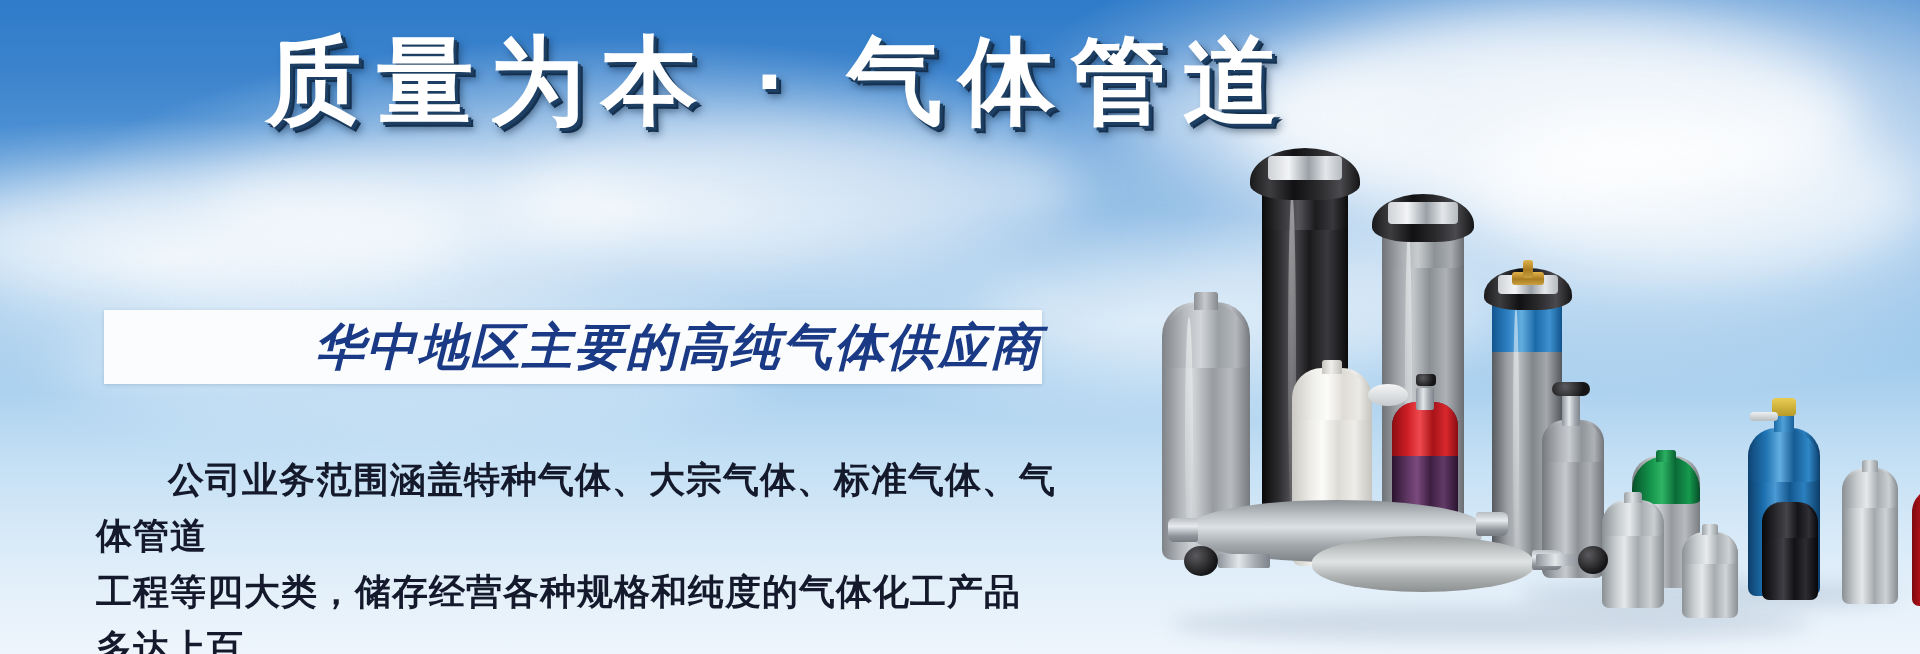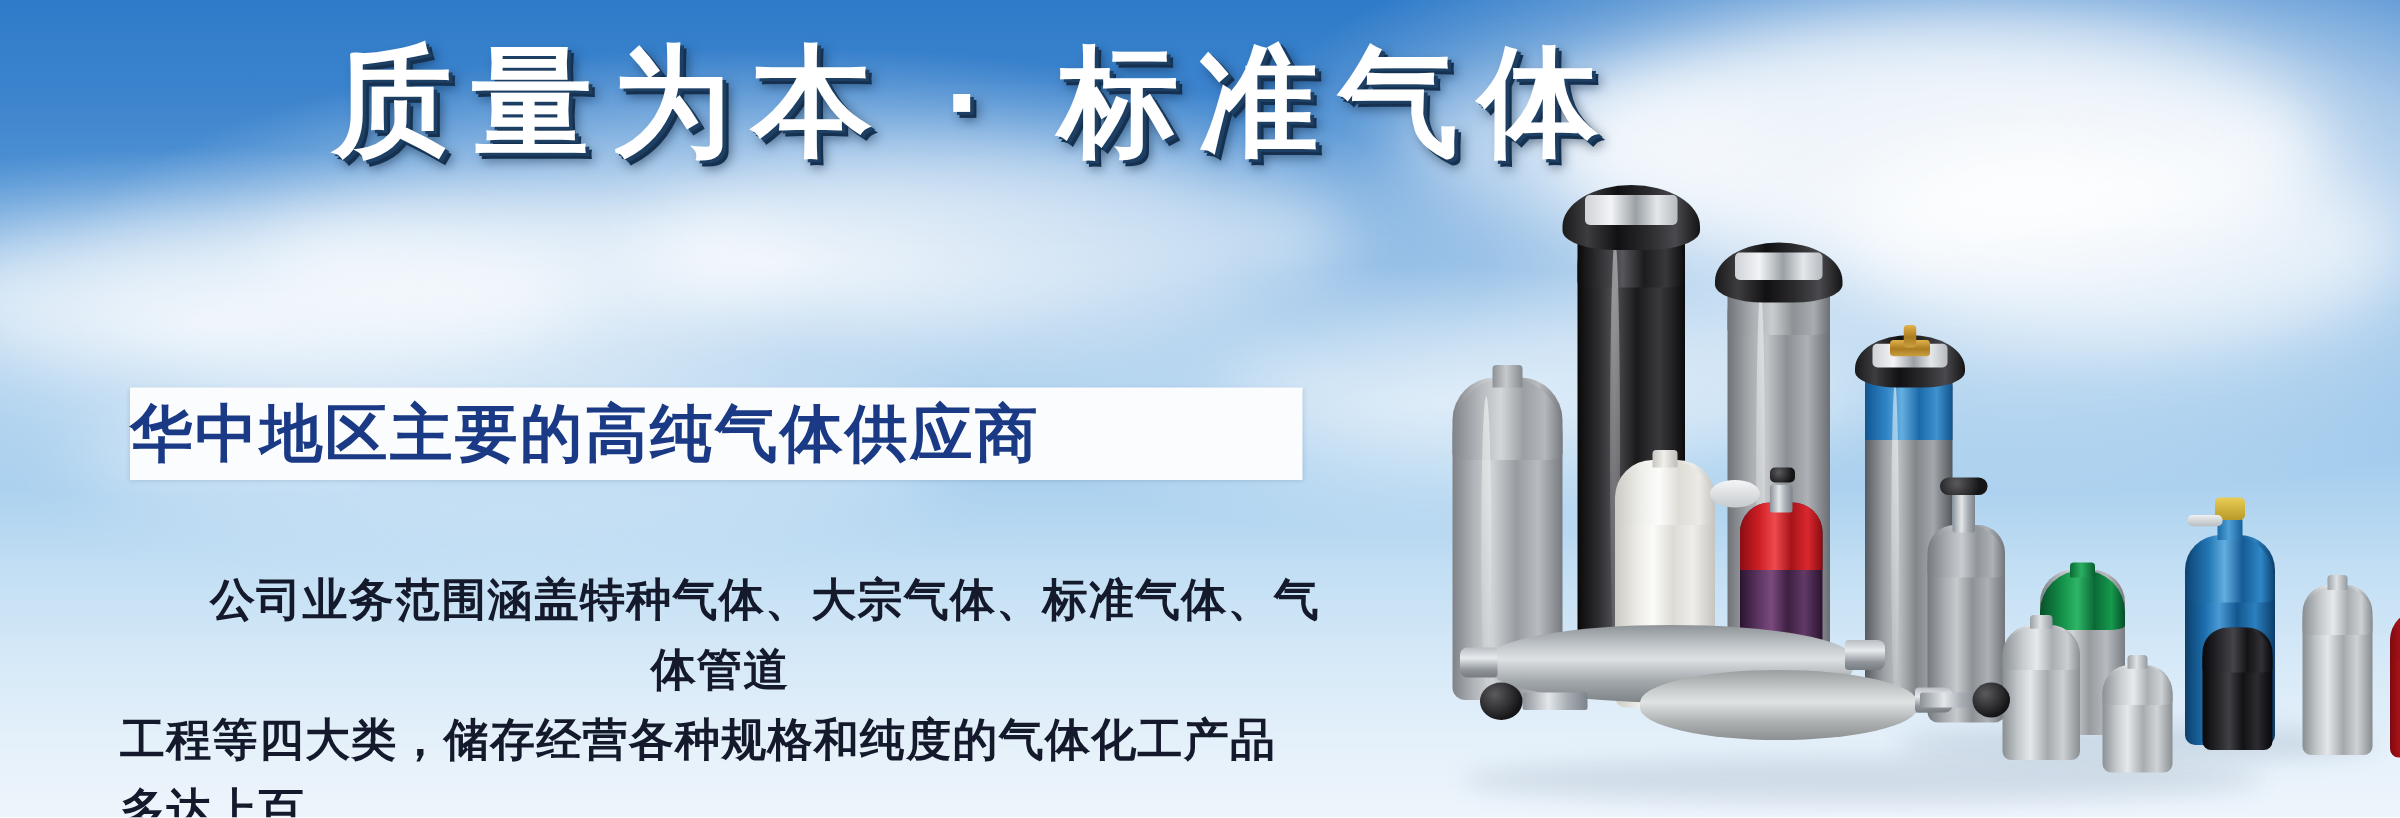--- a/index.html
+++ b/index.html
@@ -61,41 +61,41 @@
     font-size:40px;
     color:#14243a;
     white-space:nowrap;
     text-shadow:1px 1px 2px rgba(255,255,255,.35);
   }
 
   .whitebox{
     position:absolute;left:104px;top:310px;width:938px;height:74px;
     background:#fbfcfd;
     box-shadow:0 1px 4px rgba(30,60,100,.18);
-    display:flex;align-items:center;justify-content:flex-start;
+    display:flex;align-items:center;justify-content:flex-end;font-style:italic;
   }
   .whitebox-text{
     font-family:"Liberation Sans",sans-serif;
     font-weight:700;
     font-size:50px;
     letter-spacing:2px;
     color:#1b3a86;
     white-space:nowrap;
   }
 
   .body-copy{
     position:absolute;left:96px;top:452px;width:960px;
     font-family:"Liberation Serif",serif;
     font-weight:700;
     font-size:36px;
     line-height:56px;
     color:#14192b;
     letter-spacing:1px;
   }
-  .body-copy .l1{display:block;text-indent:72px;text-align:center;}
+  .body-copy .l1{display:block;text-indent:72px;}
   .body-copy .l2,.body-copy .l3{display:block;}
 
   
   .cluster{position:absolute;left:1140px;top:150px;width:780px;height:504px;}
   .cyl{position:absolute;}
 
   .body-tube{
     position:absolute;left:0;right:0;bottom:0;top:0;
     border-radius:14px 14px 9px 9px;
   }
@@ -127,21 +127,21 @@
 
   <div class="cloud c1"></div>
   <div class="cloud c2"></div>
   <div class="cloud c3"></div>
   <div class="cloud c4"></div>
   <div class="cloud c5"></div>
   <div class="cloud c6"></div>
   <div class="cloud c7"></div>
   <div class="cloud c8"></div>
 
-  <div class="headline">质量为本 · 标准气体</div>
+  <div class="headline">质量为本 · 气体管道</div>
 
   <div class="whitebox">
     <span class="whitebox-text">华中地区主要的高纯气体供应商</span>
   </div>
 
   <div class="body-copy">
     <span class="l1">公司业务范围涵盖特种气体、大宗气体、标准气体、气体管道</span>
     <span class="l2">工程等四大类，储存经营各种规格和纯度的气体化工产品多达上百</span>
 
   </div>

